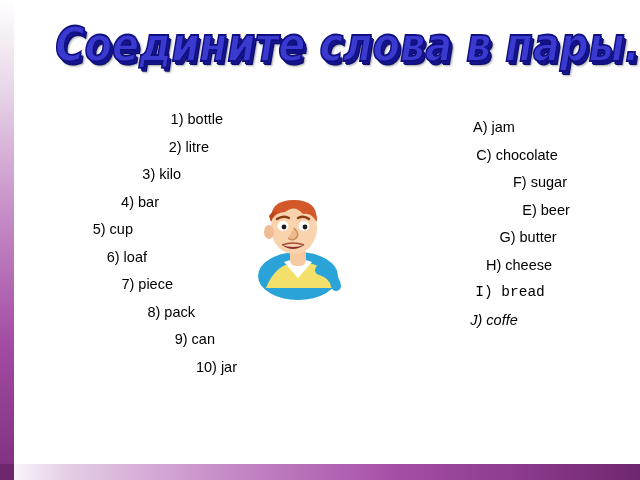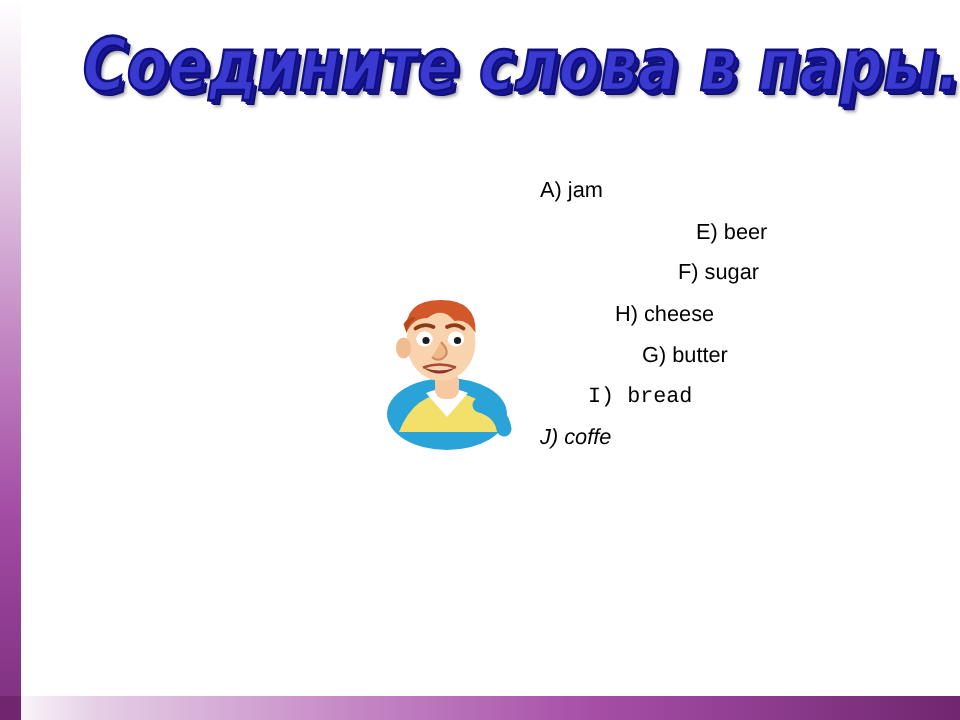--- a/index.html
+++ b/index.html
@@ -79,21 +79,21 @@
     left: 12px;
     top: 112px;
     width: 225px;
     text-align: right;
   }
   .col-right {
     position: absolute;
     left: 360px;
     top: 120px;
     width: 268px;
-    text-align: left;
+    text-align: center;
   }
   .item {
     font-size: 14.5px;
     color: #000000;
     line-height: 1;
     white-space: nowrap;
   }
   .col-left .item { margin-bottom: 13px; }
   .col-right .item { margin-bottom: 13px; }
 
@@ -135,27 +135,40 @@
 <div class="slide">
 
   <div class="edge-left"></div>
   <div class="edge-bottom"></div>
   <div class="edge-corner"></div>
 
   <div class="title-wrap">
     <div class="title">Соедините слова в пары.</div>
   </div>
 
+  <div class="col-left">
+    <div class="item i0">1) bottle</div>
+    <div class="item i1">2) litre</div>
+    <div class="item i2">3) kilo</div>
+    <div class="item i3">4) bar</div>
+    <div class="item i4">5) cup</div>
+    <div class="item i5">6) loaf</div>
+    <div class="item i6">7) piece</div>
+    <div class="item i7">8) pack</div>
+    <div class="item i8">9) can</div>
+    <div class="item i9">10) jar</div>
+  </div>
 
   <div class="col-right">
     <div class="item j0">A) jam</div>
+    <div class="item j2">C) chocolate</div>
+    <div class="item j5">F) sugar</div>
     <div class="item j4">E) beer</div>
-    <div class="item j5">F) sugar</div>
+    <div class="item j6">G) butter</div>
     <div class="item j7">H) cheese</div>
-    <div class="item j6">G) butter</div>
     <div class="item j8">I) bread</div>
     <div class="item j9">J) coffe</div>
   </div>
 
   <div class="clipart">
     <svg viewBox="0 0 112 112" width="112" height="112" aria-hidden="true">
 
       <ellipse cx="62" cy="84" rx="40" ry="24" fill="#2aa3d8"></ellipse>
       <path d="M30 96 q10 -26 34 -26 q26 0 34 26 z" fill="#f2e06a"></path>
 

